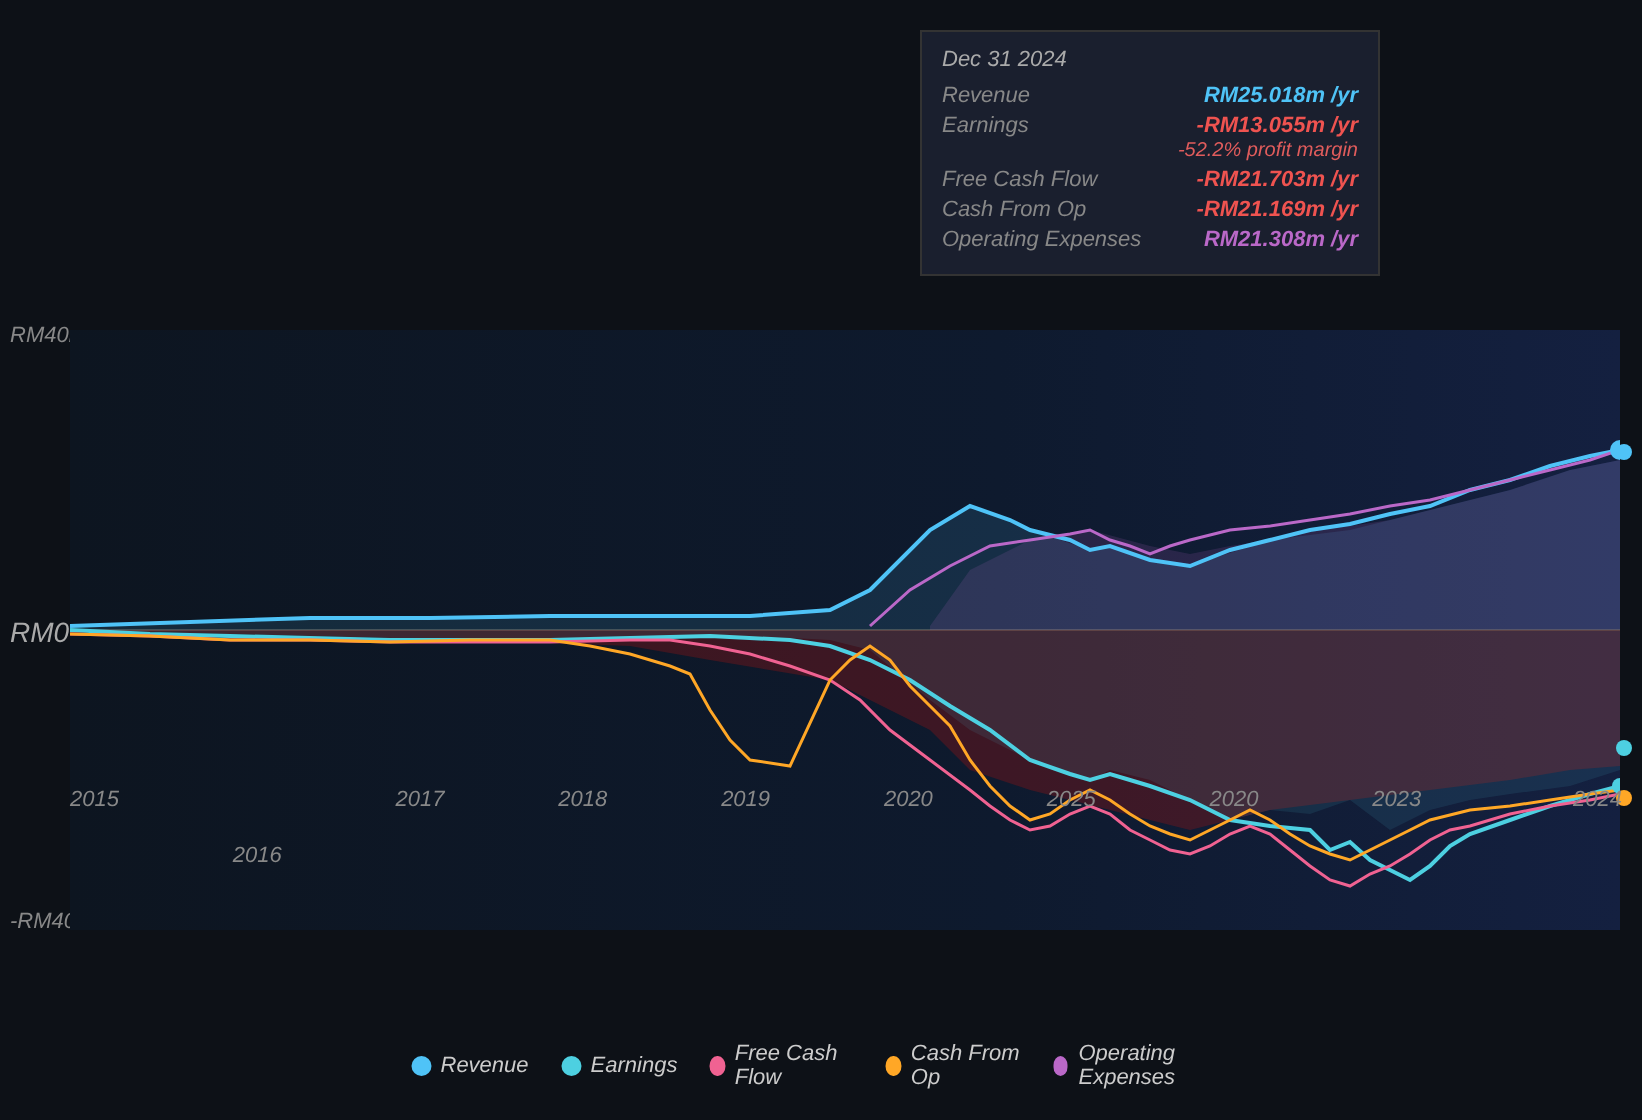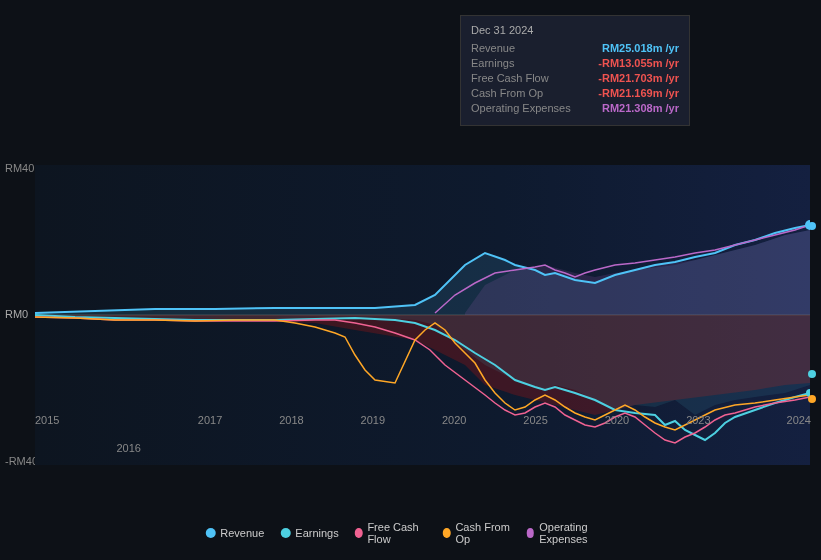--- a/index.html
+++ b/index.html
@@ -11,20 +11,21 @@
       font-family: Arial, sans-serif;
       font-size: 12px;
       overflow: hidden;
       position: relative;
     }
 
     #chart-container {
       position: relative;
       width: 821px;
       height: 560px;
+      font-style: italic;
     }
 
     
     .tooltip-box {
       position: absolute;
       top: 15px;
       left: 460px;
       background: #1a1f2e;
       border: 1px solid #333;
       padding: 8px 10px;
@@ -83,21 +84,21 @@
       color: #888;
       font-size: 11px;
       transform: translateX(-50%);
     }
 
     
     .rm0-label {
       position: absolute;
       left: 5px;
       color: #aaa;
-      font-size: 11px;
+      font-size: 14px;
     }
 
     
     .legend {
       position: absolute;
       bottom: 15px;
       left: 50%;
       transform: translateX(-50%);
       display: flex;
       gap: 16px;
@@ -137,20 +138,21 @@
     <div class="tooltip-date">Dec 31 2024</div>
 
     <div class="tooltip-row">
       <span class="tooltip-label">Revenue</span>
       <span class="tooltip-value val-blue">RM25.018m /yr</span>
     </div>
     <div class="tooltip-row">
       <span class="tooltip-label">Earnings</span>
       <span class="tooltip-value val-red">-RM13.055m /yr</span>
     </div>
+    <div class="tooltip-sub">-52.2% profit margin</div>
     <div class="tooltip-row">
       <span class="tooltip-label">Free Cash Flow</span>
       <span class="tooltip-value val-red">-RM21.703m /yr</span>
     </div>
     <div class="tooltip-row">
       <span class="tooltip-label">Cash From Op</span>
       <span class="tooltip-value val-red">-RM21.169m /yr</span>
     </div>
     <div class="tooltip-row">
       <span class="tooltip-label">Operating Expenses</span>
@@ -206,21 +208,21 @@
   <div style="position:absolute; right:5px; top:222px;">
     <div class="ri-dot" style="background:#4fc3f7;"></div>
   </div>
   <div style="position:absolute; right:5px; top:370px;">
     <div class="ri-dot" style="background:#4dd0e1;"></div>
   </div>
   <div style="position:absolute; right:5px; top:395px;">
     <div class="ri-dot" style="background:#ffa726;"></div>
   </div>
 
-  <div style="position:absolute; bottom:44px; left:35px; right:10px; display:flex; justify-content:space-between;">
+  <div style="position:absolute; bottom:64px; left:35px; right:10px; display:flex; justify-content:space-between;">
     <span class="x-label" style="position:relative; transform:none; color:#888; font-size:11px;">2015</span>
     <span class="x-label" style="position:relative; transform:none; color:#888; font-size:11px;margin-top:28px;">2016</span>
     <span class="x-label" style="position:relative; transform:none; color:#888; font-size:11px;">2017</span>
     <span class="x-label" style="position:relative; transform:none; color:#888; font-size:11px;">2018</span>
     <span class="x-label" style="position:relative; transform:none; color:#888; font-size:11px;text-align:right;">2019</span>
     <span class="x-label" style="position:relative; transform:none; color:#888; font-size:11px;">2020</span>
     <span class="x-label" style="position:relative; transform:none; color:#888; font-size:11px;">2025</span>
     <span class="x-label" style="position:relative; transform:none; color:#888; font-size:11px;">2020</span>
     <span class="x-label" style="position:relative; transform:none; color:#888; font-size:11px;text-align:right;">2023</span>
     <span class="x-label" style="position:relative; transform:none; color:#888; font-size:11px;margin-left:19px;">2024</span>

